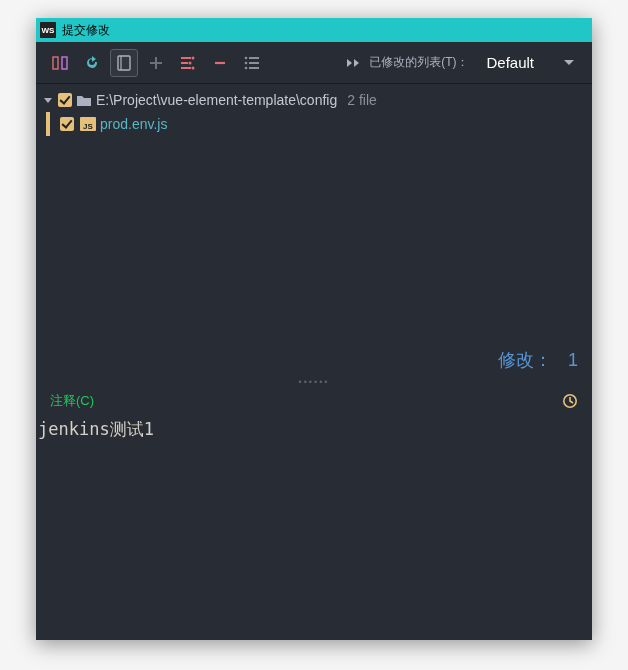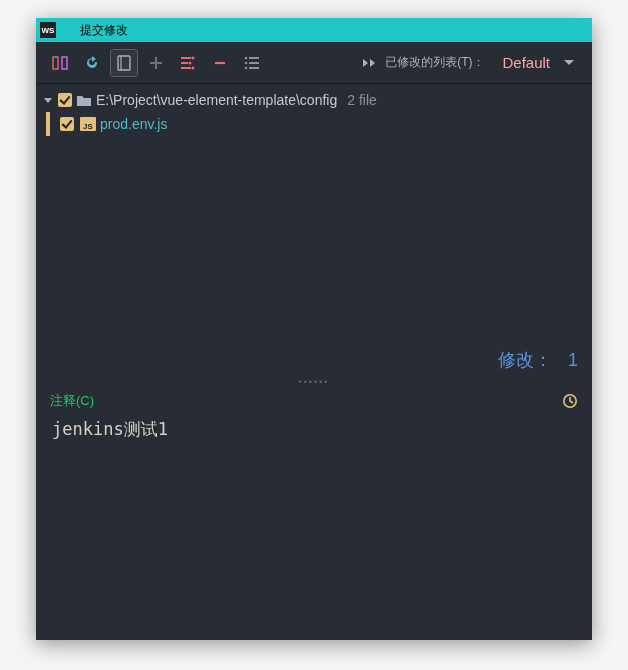--- a/index.html
+++ b/index.html
@@ -30,21 +30,21 @@
 }
 .titlebar-icon {
   width: 16px; height: 16px;
   background: #222;
   color: #fff;
   font-size: 8px;
   font-weight: bold;
   display: flex;
   align-items: center;
   justify-content: center;
-  margin-right: 24px;
+  margin-right: 6px;
 }
 .toolbar {
   height: 42px;
   display: flex;
   align-items: center;
   padding: 0 10px;
   gap: 4px;
   border-bottom: 1px solid #181a1f;
 }
 .tb-btn {
@@ -67,26 +67,26 @@
   border-left: 5px solid #abb2bf;
 }
 .chev-down {
   width: 0; height: 0;
   border-left: 5px solid transparent;
   border-right: 5px solid transparent;
   border-top: 5px solid #abb2bf;
 }
 .tb-label { color: #abb2bf; font-size: 12px; margin: 0 6px; }
 .tb-dropdown {
-  color: #fca5a5;
+  color: #ffffff;
   font-size: 15px;
   padding: 4px 8px;
   display: flex;
   align-items: center;
-  gap: 14px;
+  gap: 30px;
   cursor: pointer;
 }
 .file-area {
   flex: 0 0 260px;
   overflow: auto;
   padding: 4px 0;
 }
 .tree-row {
   display: flex;
   align-items: center;
@@ -161,21 +161,21 @@
   display: flex;
   align-items: center;
   justify-content: space-between;
   padding: 4px 14px 6px 14px;
   color: #22c55e;
   font-size: 13px;
 }
 .history-icon { color: #e5c07b; cursor: pointer; display:flex; }
 .comment-area {
   flex: 1;
-  padding: 2px 16px;
+  padding: 2px 2px;
   text-decoration: underline;
 }
 .comment-input {
   width: 100%; height: 100%;
   background: transparent;
   border: none; outline: none;
   color: #d7d0c8;
   font-family: "Consolas", monospace;
   font-size: 17px;
   resize: none;

